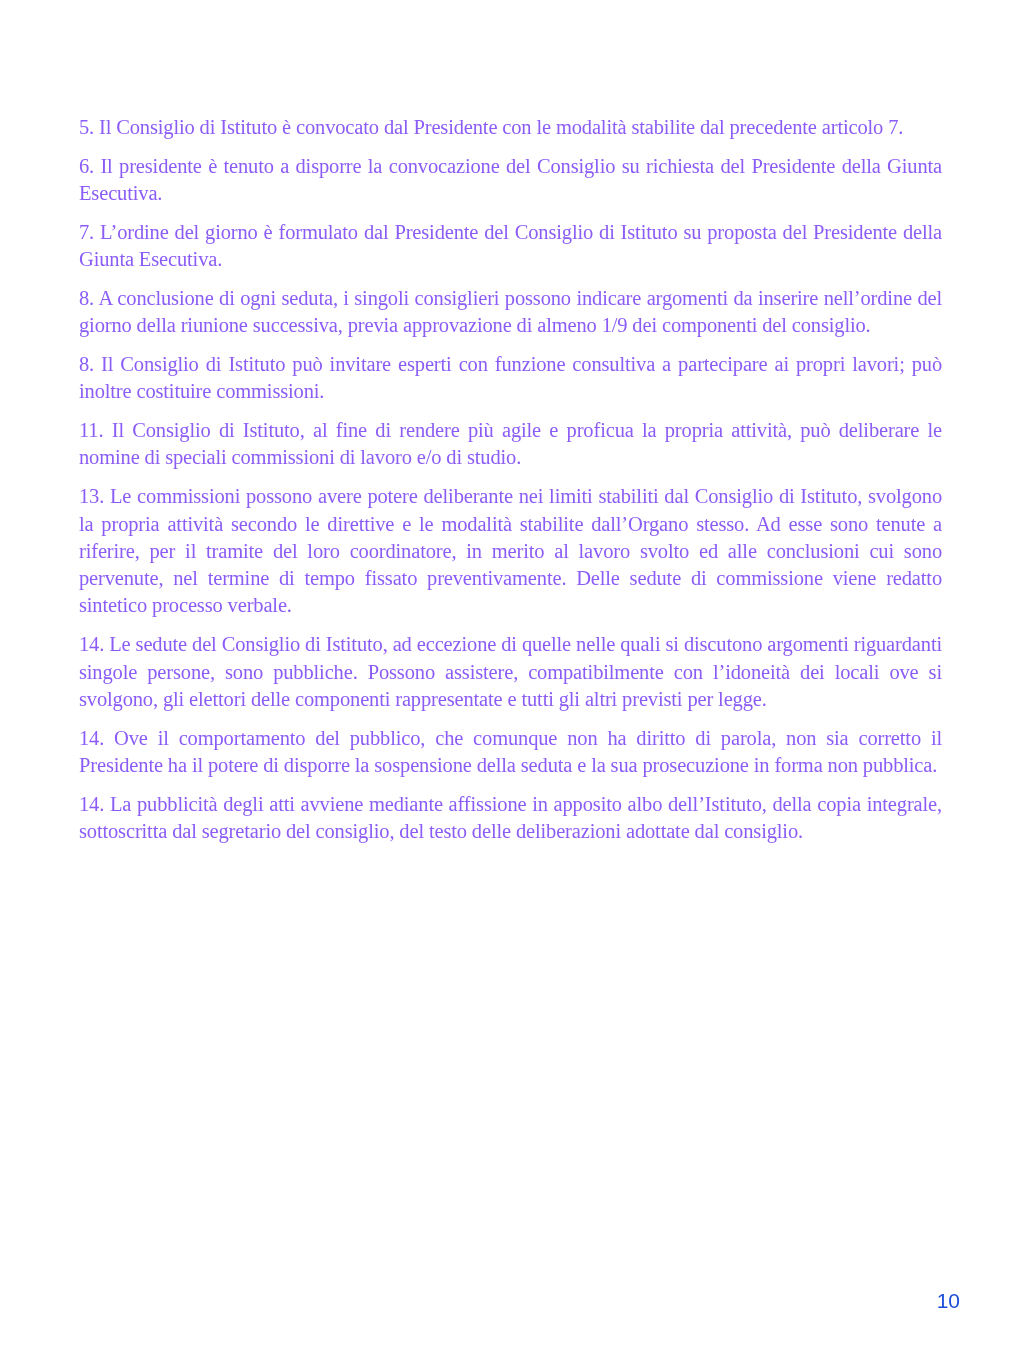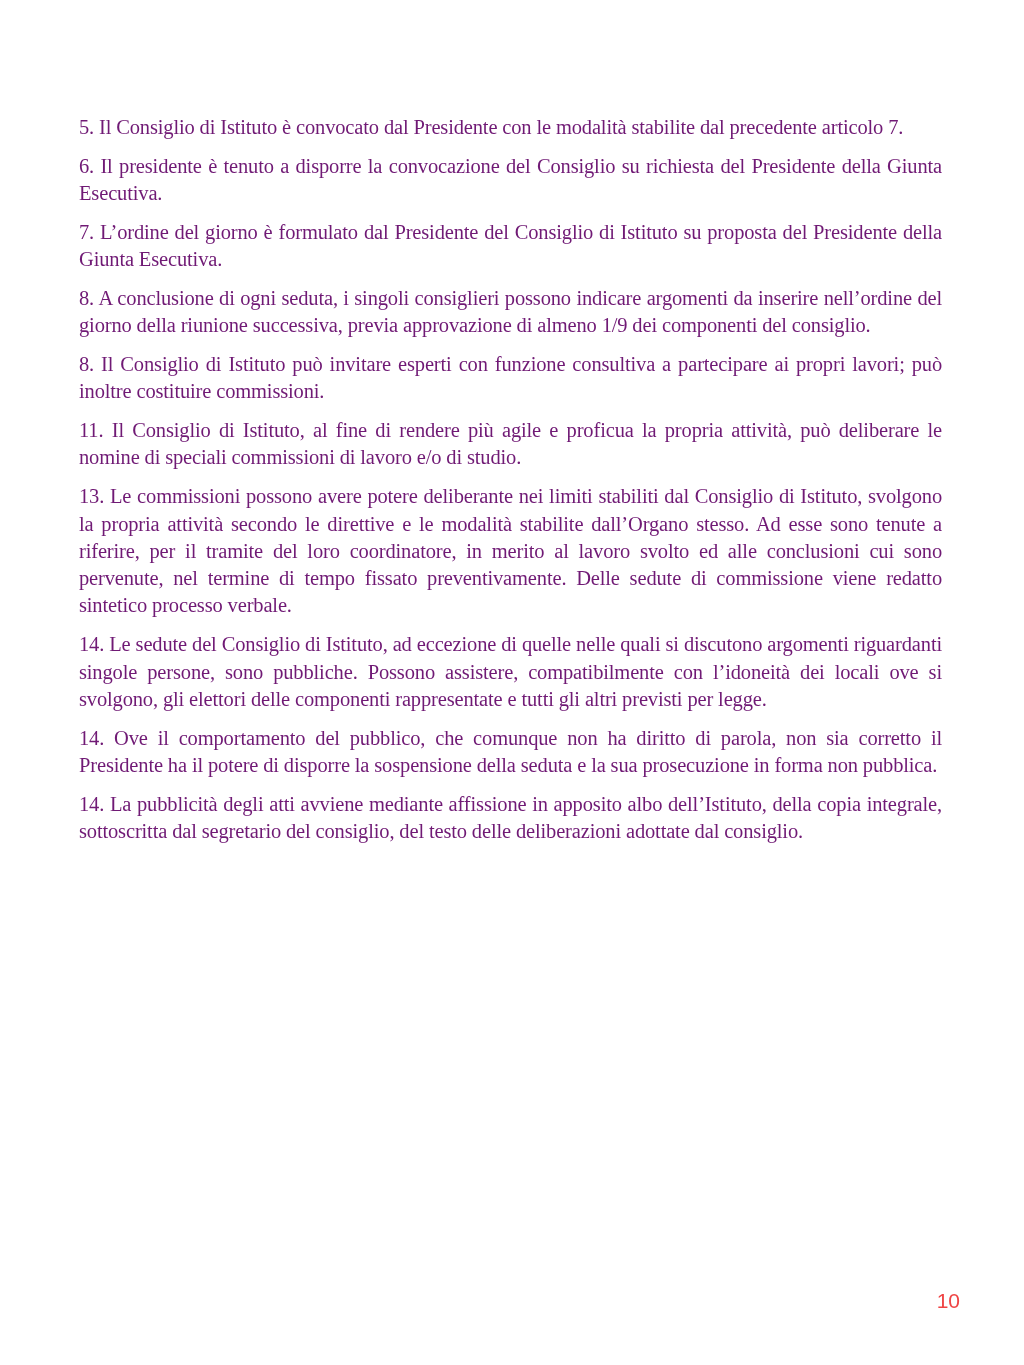--- a/index.html
+++ b/index.html
@@ -21,34 +21,34 @@
       background: #ffffff;
     }
     .content {
       position: absolute;
       left: 79px;
       top: 114px;
       width: 863px;
       font-family: "Liberation Serif", "DejaVu Serif", serif;
       font-size: 20.5px;
       line-height: 27.3px;
-      color: #701a75;
+      color: #8b5cf6;
     }
     .para {
       margin: 0 0 11.5px 0;
       text-align: justify;
       letter-spacing: -0.15px;
     }
     .page-number {
       position: absolute;
       right: 64px;
       top: 1289px;
       font-family: "Liberation Sans", "DejaVu Sans", sans-serif;
       font-size: 21px;
-      color: #ef4444;
+      color: #1d4ed8;
     }
   </style>
 </head>
 <body>
 
 <div class="page">
   <div class="content">
     <p class="para">5. Il Consiglio di Istituto è convocato dal Presidente con le modalità stabilite dal precedente articolo 7.</p>
     <p class="para">6. Il presidente è tenuto a disporre la convocazione del Consiglio su richiesta del Presidente della Giunta Esecutiva.</p>
     <p class="para">7. L’ordine del giorno è formulato dal Presidente del Consiglio di Istituto su proposta del Presidente della Giunta Esecutiva.</p>

